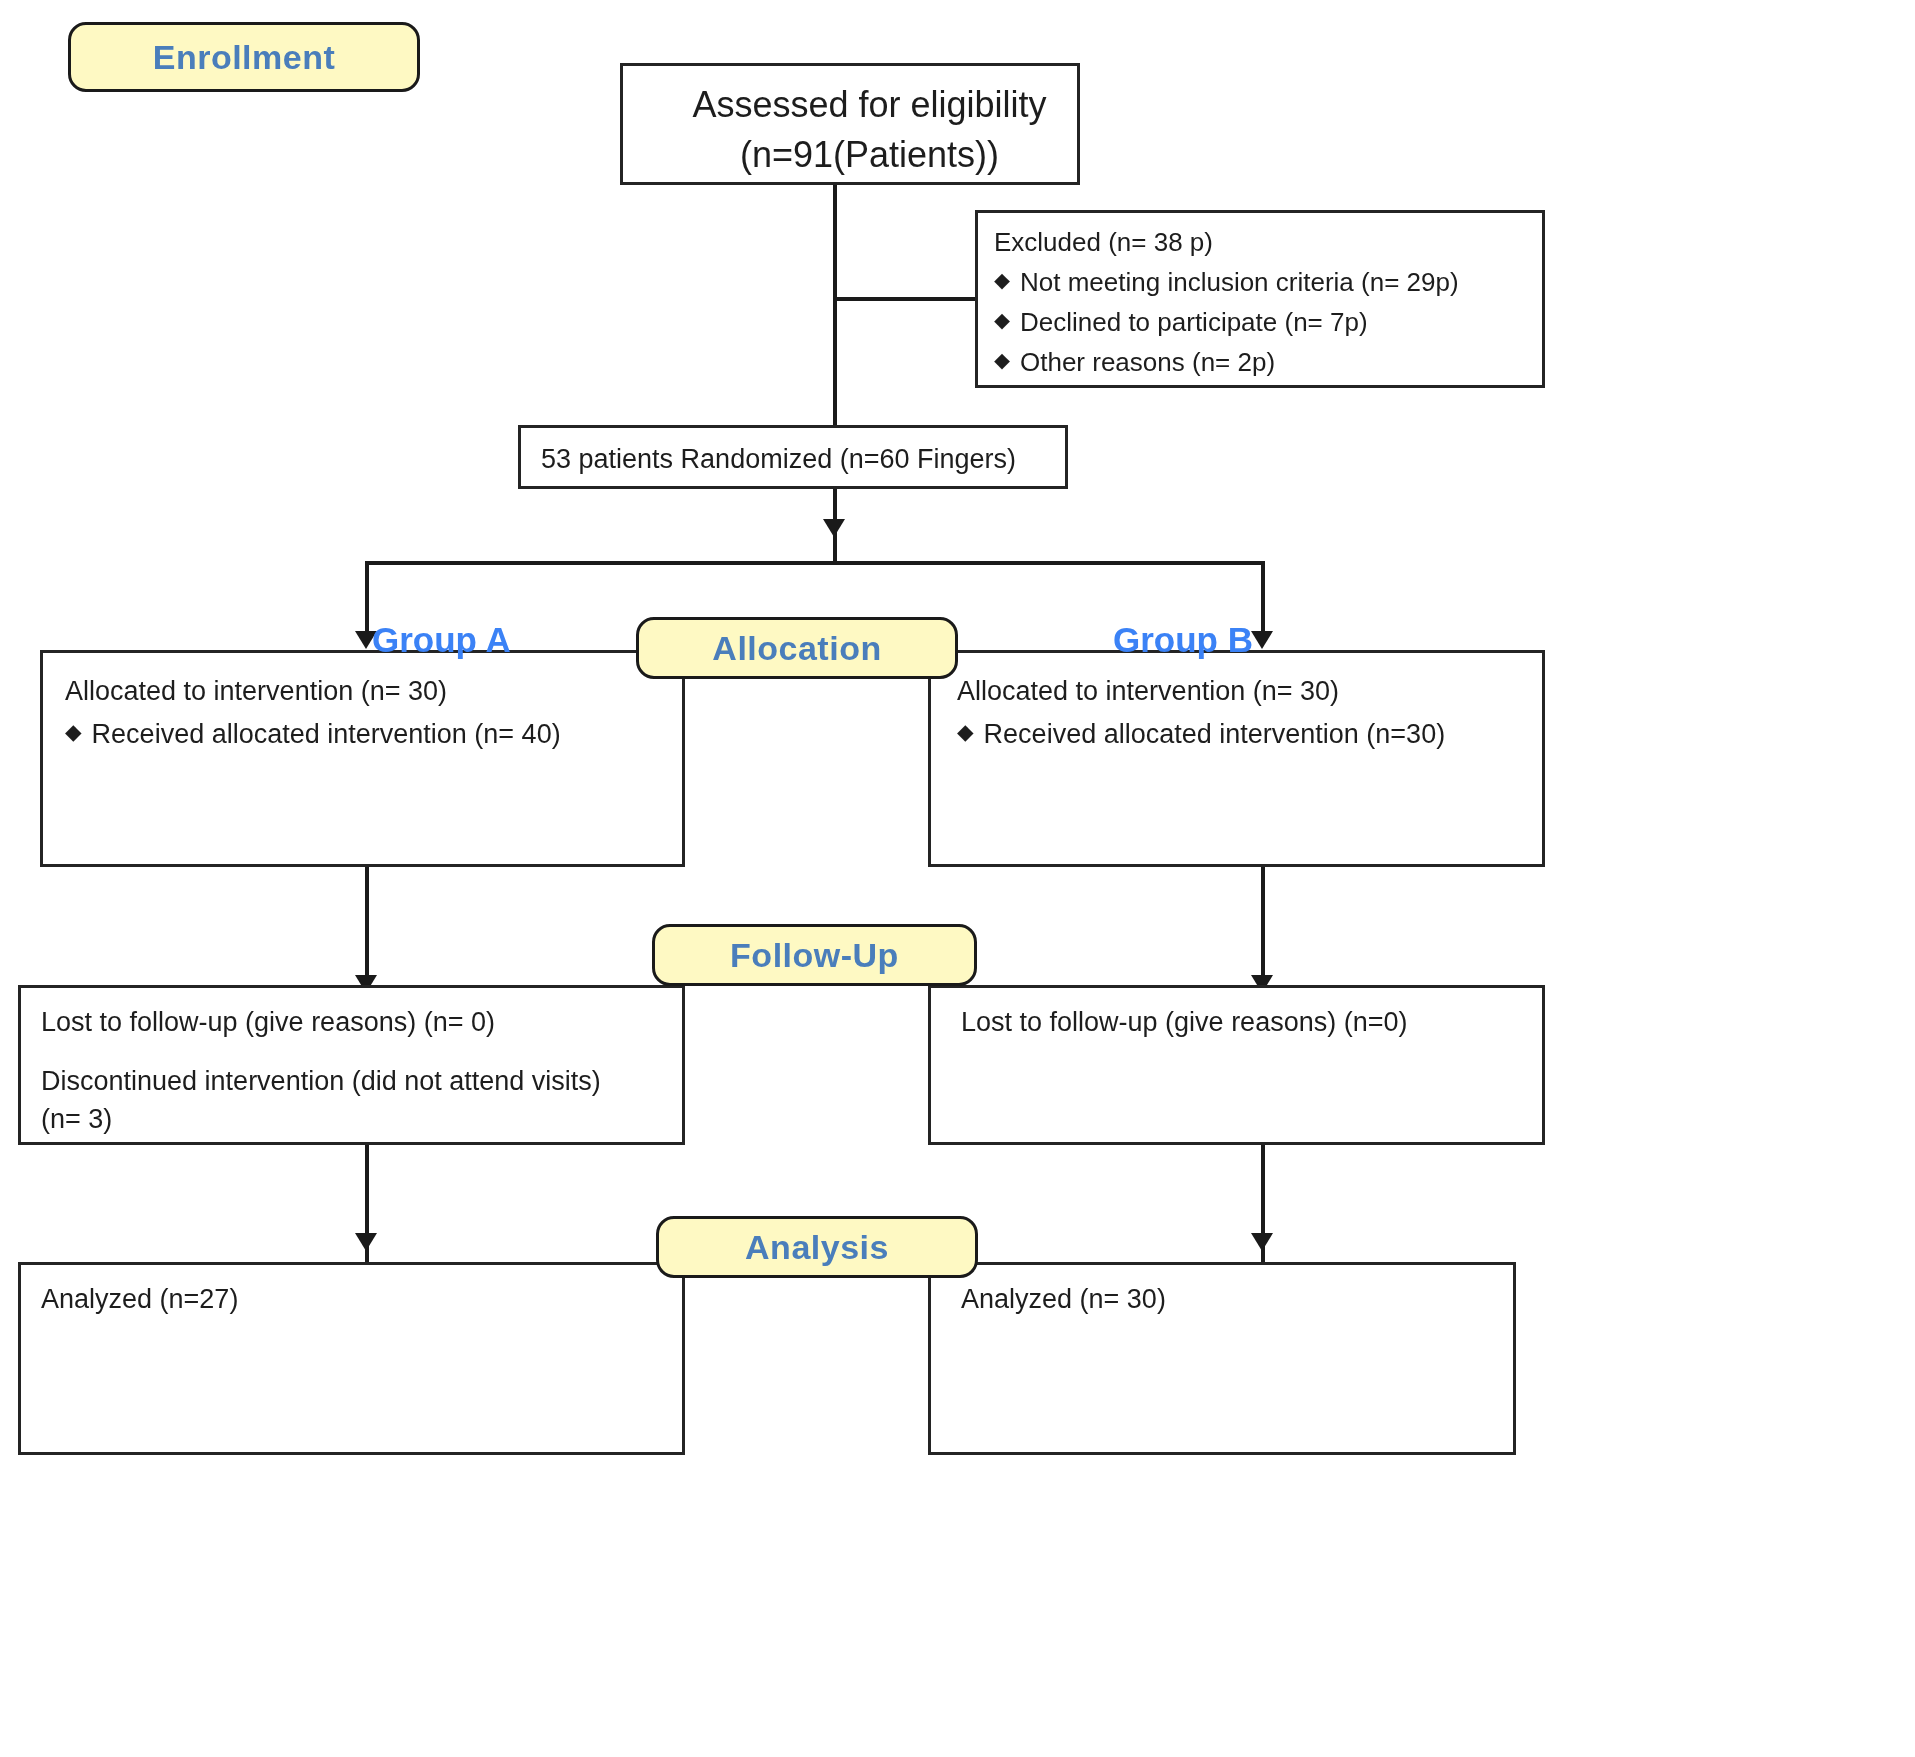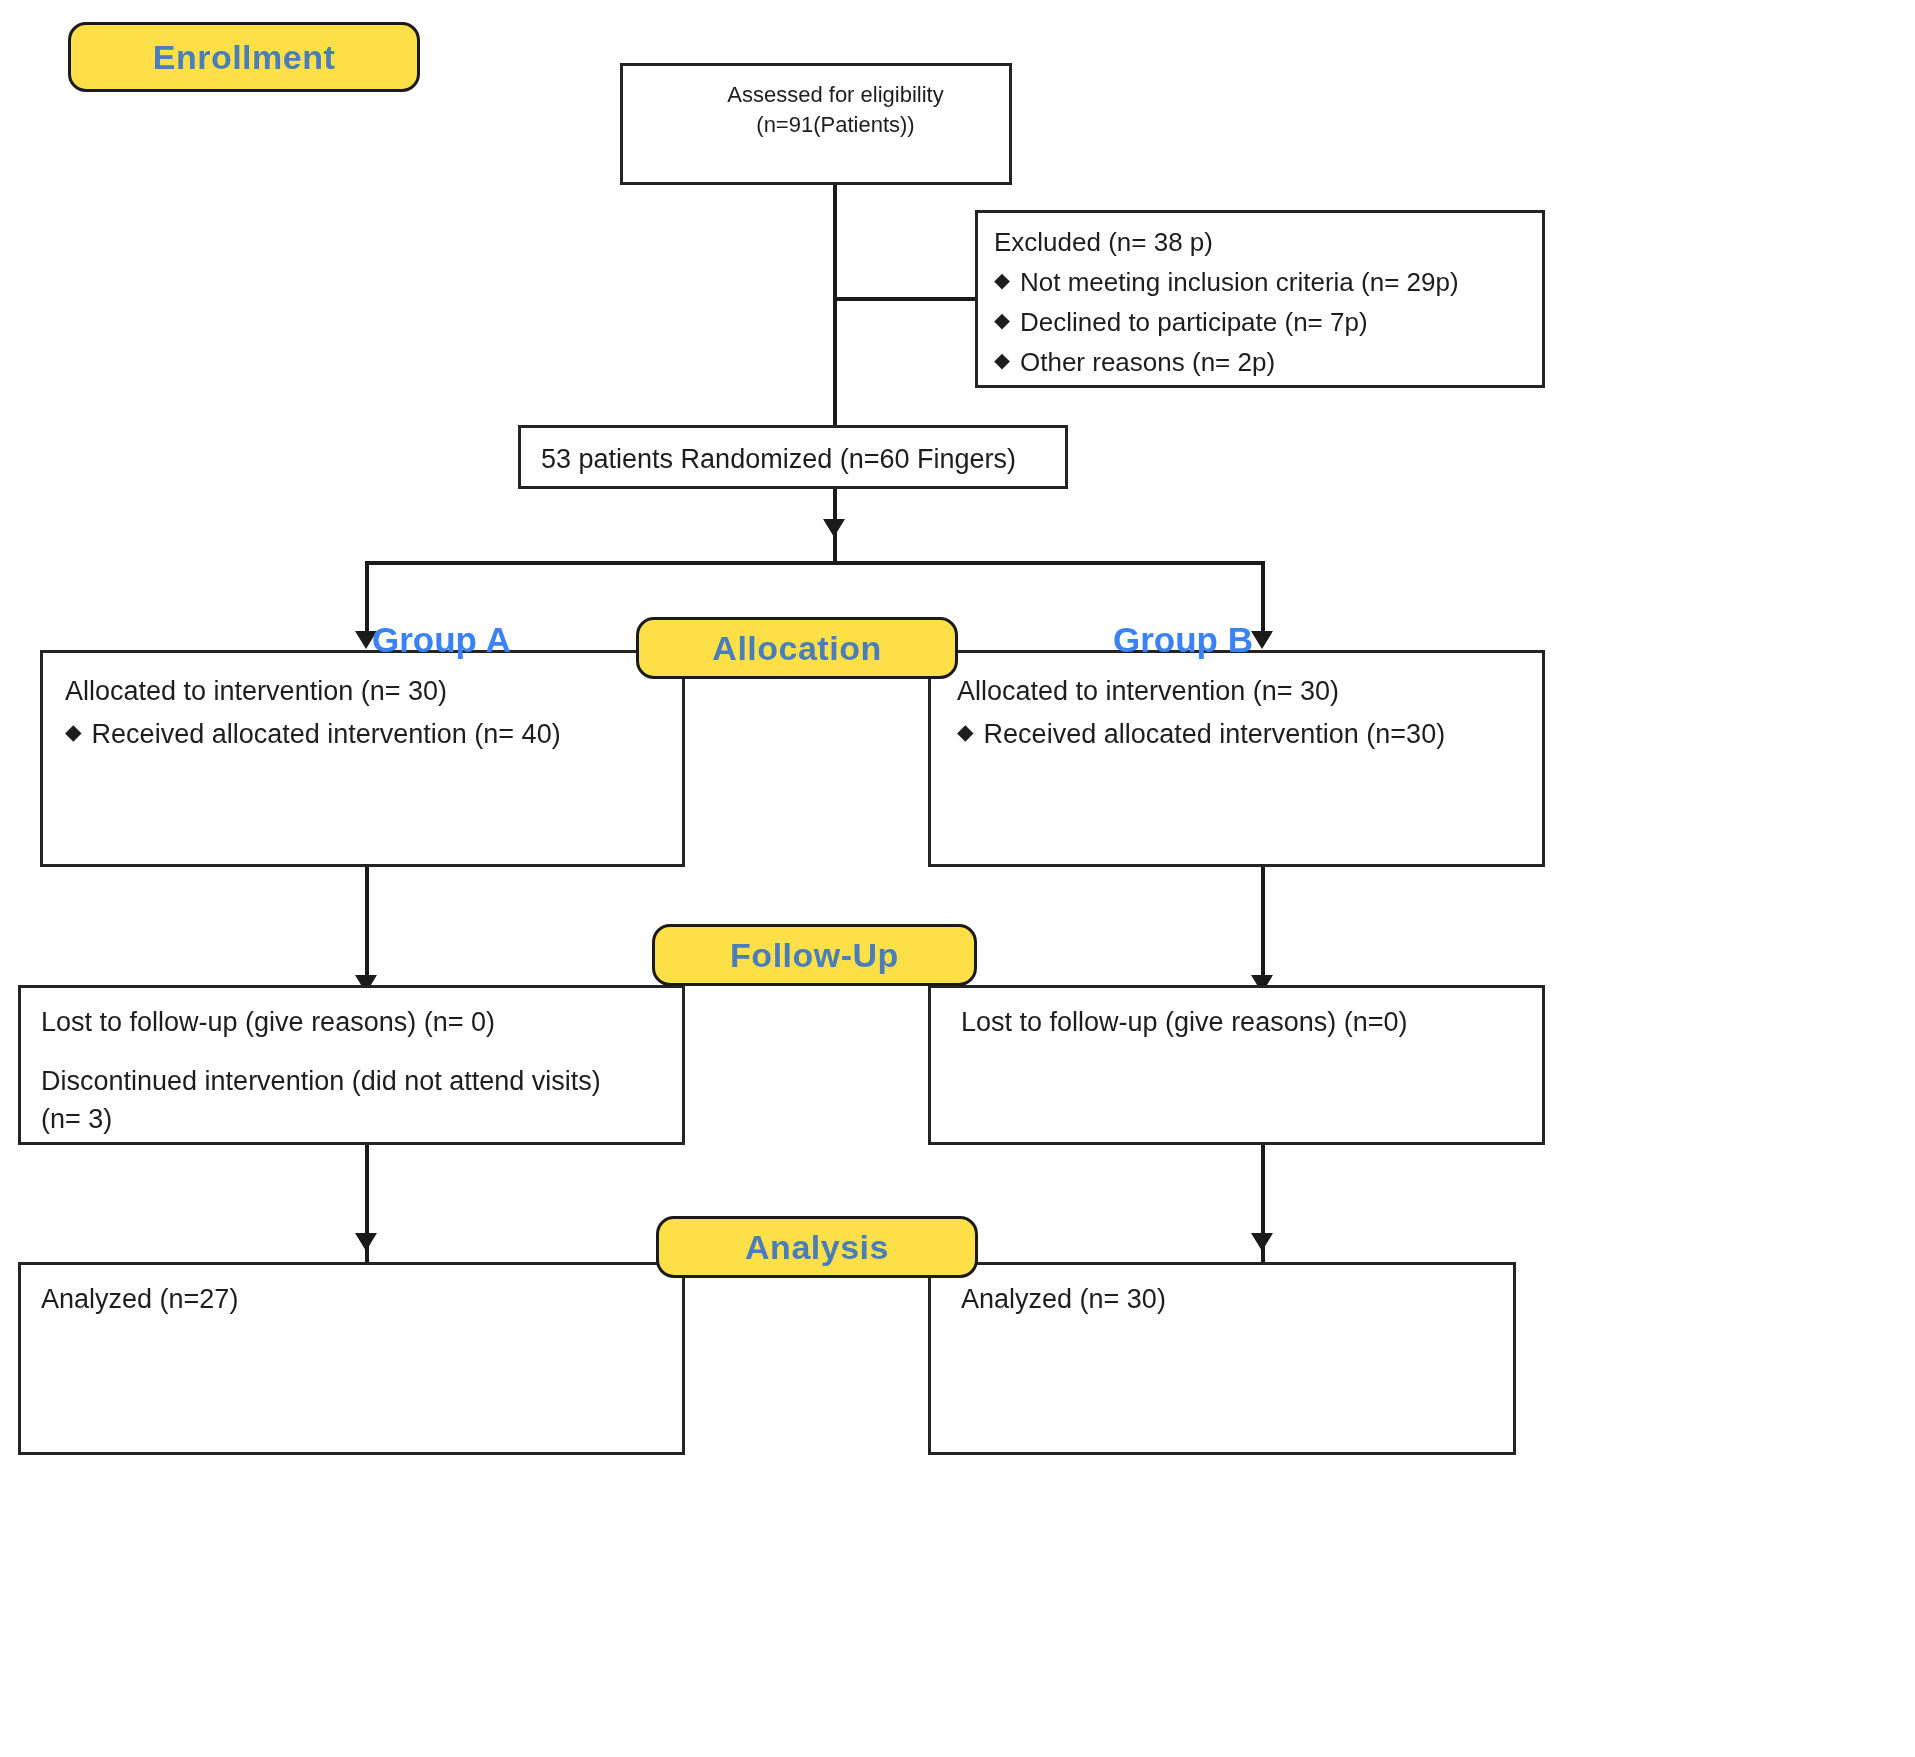--- a/index.html
+++ b/index.html
@@ -11,21 +11,21 @@
     position: relative;
     width: 1915px;
     height: 1757px;
     background: #ffffff;
     font-family: "Liberation Sans", sans-serif;
     overflow: hidden;
   }
   
   .pill {
     position: absolute;
-    background: #fde047;
+    background: #fef9c3;
     border: 3px solid #1a1a1a;
     border-radius: 18px;
     color: #4a7ebb;
     font-weight: bold;
     display: flex;
     align-items: center;
     justify-content: center;
     letter-spacing: 0.5px;
     box-sizing: border-box;
     z-index: 5;
@@ -89,21 +89,21 @@
 </style>
 </head>
 <body>
 
 <div id="canvas">
 
   <div class="pill" style="left:68px; top:22px; width:352px; height:70px; font-size:34px;">
     <span>Enrollment</span>
   </div>
 
-  <div class="box" style="left:620px; top:63px; width:392px; height:122px; font-size:22px;padding-left:39px;">
+  <div class="box" style="left:620px; top:63px; width:460px; height:122px; font-size:36px;padding-left:39px;">
     <div class="inner">
       <div class="line ctr">Assessed for eligibility</div>
       <div class="line ctr">(n=91(Patients))</div>
     </div>
   </div>
 
   <div class="vline" style="left:833px; top:185px; height:350px;"></div>
   <div class="arrowhead" style="left:823px; top:519px;"></div>
 
   <div class="hline" style="left:833px; top:297px; width:145px;"></div>

